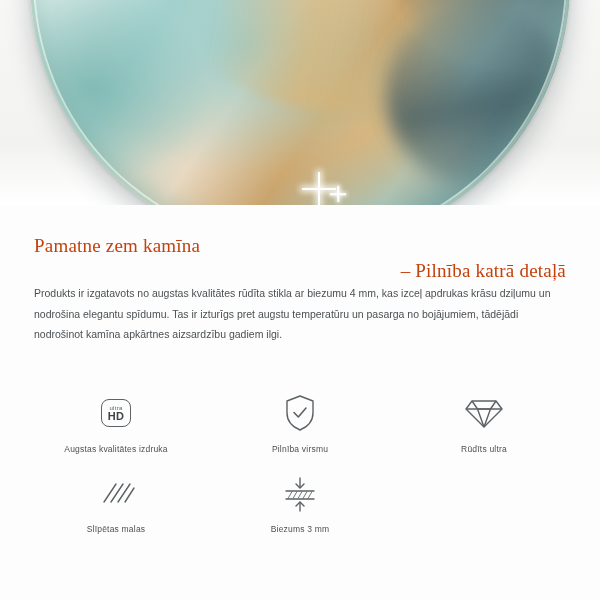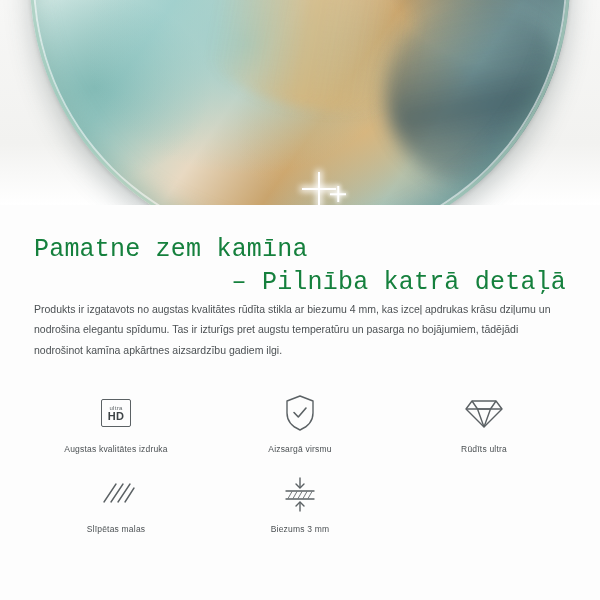--- a/index.html
+++ b/index.html
@@ -116,24 +116,24 @@
   .sparkle2:after  { width: 16px; height: 1.5px; transform: translate(-50%,-50%); }
 
   
   .content {
     position: absolute;
     top: 205px; left: 0;
     width: 600px;
     padding: 28px 34px 0 34px;
   }
   .headline {
-    font-family: Liberation Mono, monospace;
-    font-size: 25px;
+    font-family: Liberation Serif, serif;
+    font-size: 19px;
     line-height: 1.32;
-    color: #15803d;
+    color: #c2410c;
     font-weight: 400;
     letter-spacing: .2px;
   }
   .headline .l2 { display: block; text-align: right; }
   .body-copy {
     font-family: "Liberation Sans", sans-serif;
     font-size: 10.5px;
     line-height: 1.95;
     color: #4b5053;
     max-width: 536px;
@@ -164,21 +164,21 @@
   .feature-label {
     margin-top: 10px;
     font-size: 8.5px;
     color: #4b5053;
     letter-spacing: .2px;
     text-align: center;
   }
   .hd-box {
     width: 30px; height: 28px;
     border: 1.4px solid #5b6164;
-    border-radius: 2px;
+    border-radius: 8px;
     display: flex;
     flex-direction: column;
     align-items: center;
     justify-content: center;
     line-height: 1;
   }
   .hd-box .t1 { font-size: 6px; color: #5b6164; letter-spacing: .3px; }
   .hd-box .t2 { font-size: 11px; font-weight: bold; color: #3d4346; letter-spacing: .3px; }
   svg { display: block; }
 </style>
@@ -225,21 +225,21 @@
       <div class="feature-label">Augstas kvalitātes izdruka</div>
     </div>
 
     <div class="feature">
       <div class="feature-icon">
         <svg width="36" height="42" viewBox="0 0 36 42">
           <path d="M18 4 L31 9 V21 C31 29.5 25 35 18 38 C11 35 5 29.5 5 21 V9 Z" fill="none" stroke="#5b6164" stroke-width="1.4" stroke-linejoin="round"></path>
           <path d="M12 20.5 L16.3 25 L24 16" fill="none" stroke="#5b6164" stroke-width="1.6" stroke-linecap="round" stroke-linejoin="round"></path>
         </svg>
       </div>
-      <div class="feature-label">Aizsargā virsmu</div>
+      <div class="feature-label">Pilnība virsmu</div>
     </div>
 
     <div class="feature">
       <div class="feature-icon">
         <svg width="40" height="36" viewBox="0 0 40 36">
           <g fill="none" stroke="#5b6164" stroke-width="1.4" stroke-linejoin="round">
             <path d="M8 6 H32 L38 14 L20 32 L2 14 Z"></path>
             <path d="M2 14 H38"></path>
             <path d="M8 6 L13.5 14 L20 32"></path>
             <path d="M32 6 L26.5 14 L20 32"></path>

